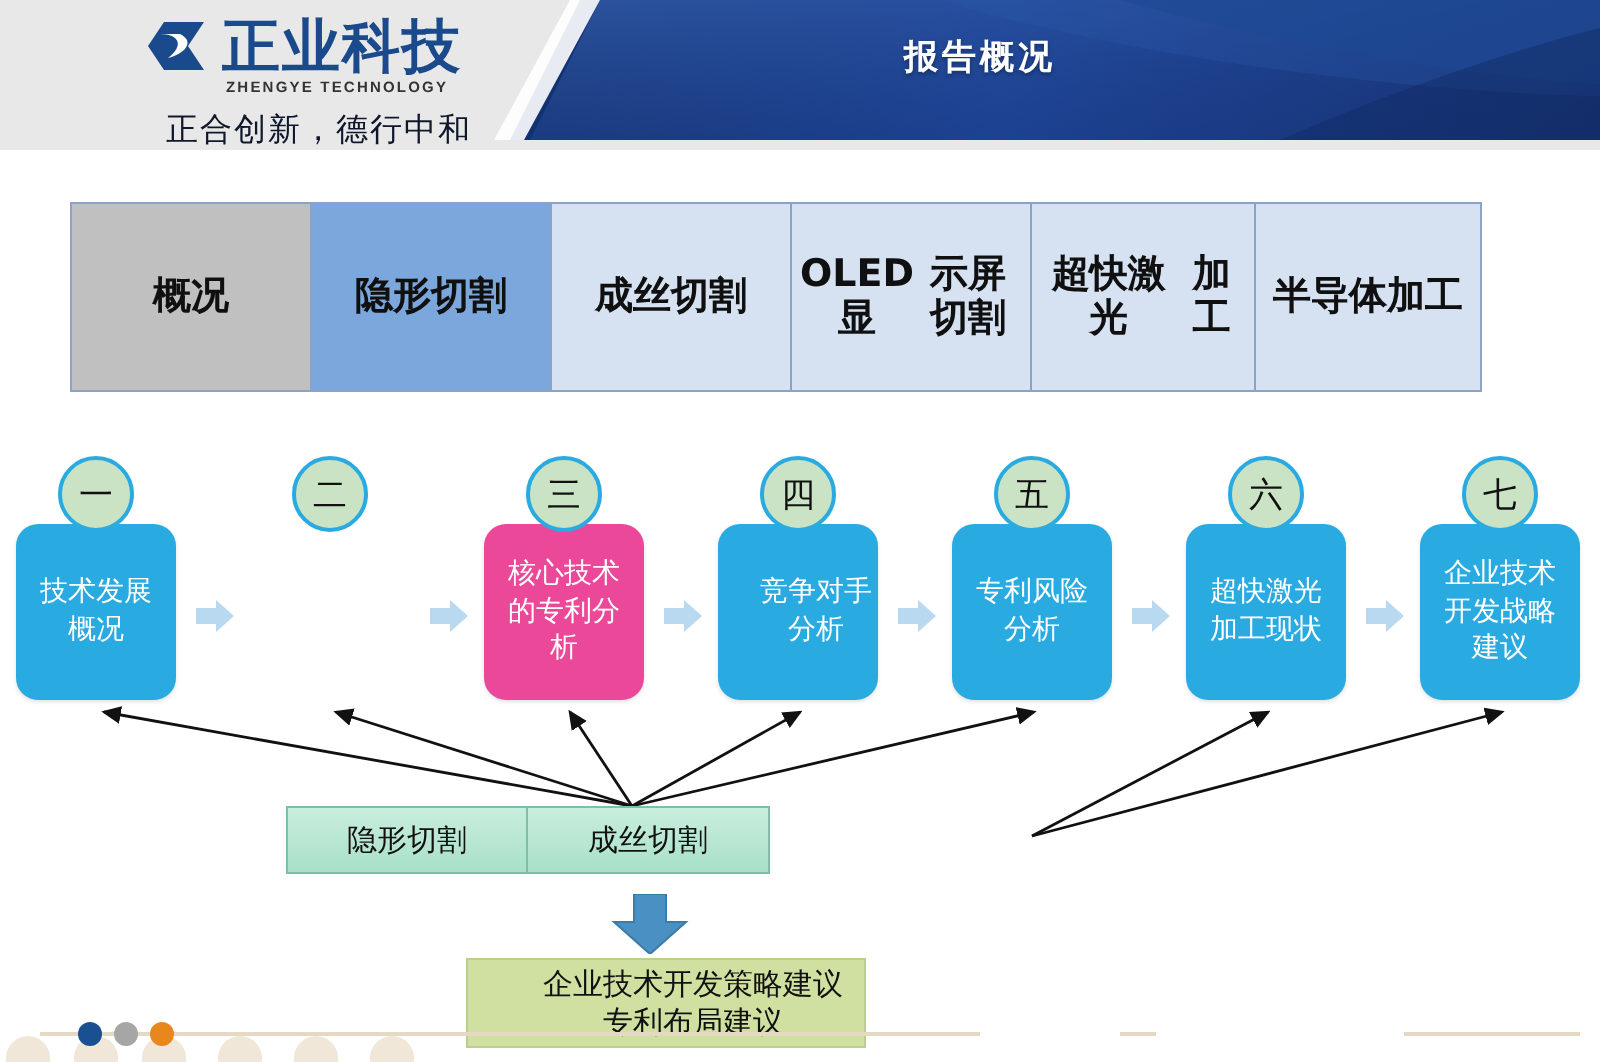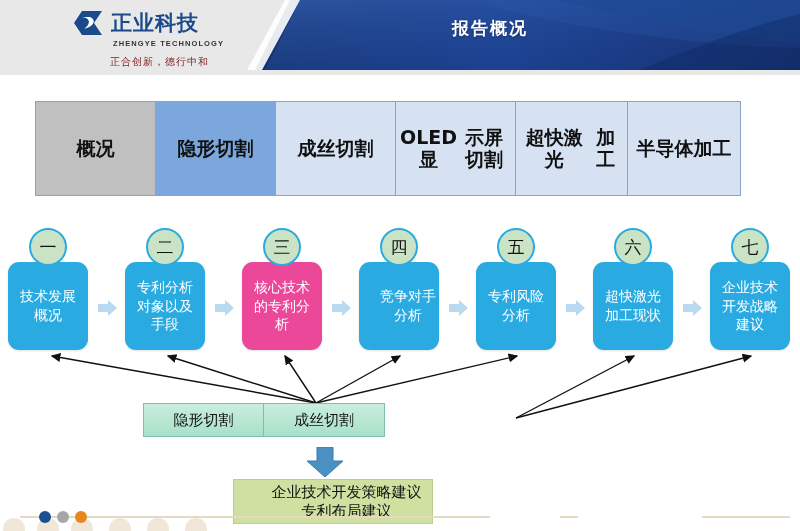--- a/index.html
+++ b/index.html
@@ -8,23 +8,23 @@
     background:#ffffff;
     font-family:"Liberation Sans","DejaVu Sans",sans-serif;
     overflow:hidden;position:relative;
   }
   
   .header{position:absolute;left:0;top:0;width:800px;height:75px;background:#e8e8e8;overflow:hidden;}
   .header-blue{position:absolute;left:0;top:0;width:800px;height:75px;}
   .logo-wrap{position:absolute;left:72px;top:8px;width:175px;height:60px;}
   .logo-row{display:flex;align-items:center;gap:5px;}
   .logo-mark{width:34px;height:30px;flex:none;}
-  .logo-cn{font-size:21px;font-weight:bold;color:#1b4a8c;letter-spacing:1px;line-height:1;font-family:"DejaVu Sans",sans-serif;}
+  .logo-cn{font-size:29px;font-weight:bold;color:#1b4a8c;letter-spacing:1px;line-height:1;font-family:"DejaVu Sans",sans-serif;}
   .logo-en{font-size:7.5px;font-weight:bold;color:#333;letter-spacing:1.1px;margin-left:41px;margin-top:1px;font-family:"Liberation Sans",sans-serif;}
-  .logo-tag{font-size:10px;color:#7f1d1d;margin-top:7px;text-align:center;font-family:"DejaVu Serif",serif;letter-spacing:1px;}
+  .logo-tag{font-size:16px;color:#0f172a;margin-top:7px;text-align:center;font-family:"DejaVu Serif",serif;letter-spacing:1px;}
   .header-title{
     position:absolute;left:390px;top:17px;width:200px;
     text-align:center;color:#ffffff;font-size:17px;font-weight:bold;
     letter-spacing:2px;font-family:"DejaVu Sans",sans-serif;
     text-shadow:0 1px 2px rgba(0,0,0,.35);
   }
   
   .tabbar{position:absolute;left:35px;top:101px;height:95px;display:flex;border:1px solid #8aa4c8;box-sizing:border-box;}
   .tab{
     display:flex;align-items:center;justify-content:center;text-align:center;
@@ -130,27 +130,20 @@
     <div class="node" style="left: 8px; background: rgb(41, 171, 226);">
       <div>
         <div>技术发展</div>
         <div>概况</div>
       </div>
     </div>
     <svg class="smallarrow" viewBox="0 0 19 16" style="left: 98px;">
       <polygon points="0,4 10,4 10,0 19,8 10,16 10,12 0,12" fill="#b8d9ef"></polygon>
     </svg>
     <div class="numcircle" style="left: 146px; background: rgb(203, 227, 197);">二</div>
-    <div class="node" style="left: 125px; background: rgb(41, 171, 226);">
-      <div>
-        <div>专利分析</div>
-        <div>对象以及</div>
-        <div>手段</div>
-      </div>
-    </div>
     <svg class="smallarrow" viewBox="0 0 19 16" style="left: 215px;">
       <polygon points="0,4 10,4 10,0 19,8 10,16 10,12 0,12" fill="#b8d9ef"></polygon>
     </svg>
     <div class="numcircle" style="left: 263px; background: rgb(203, 227, 197);">三</div>
     <div class="node" style="left: 242px; background: #ec4899;">
       <div>
         <div>核心技术</div>
         <div>的专利分</div>
         <div>析</div>
       </div>

